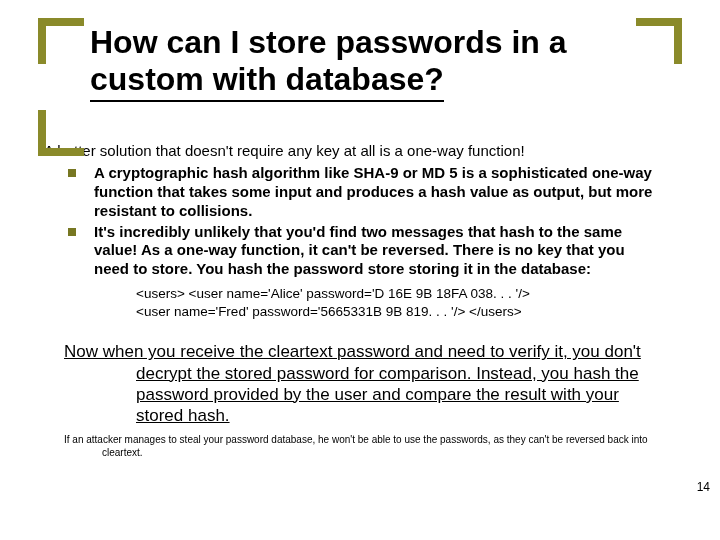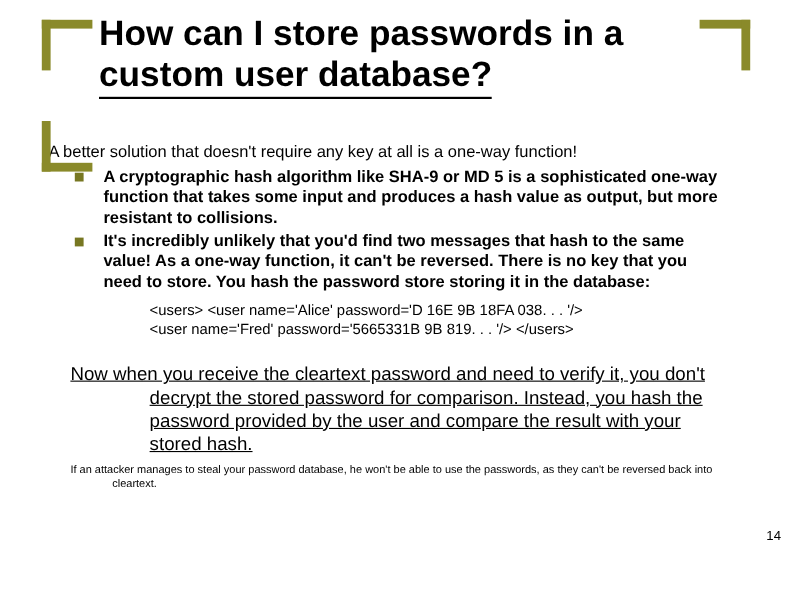--- a/index.html
+++ b/index.html
@@ -1,17 +1,17 @@
 <!DOCTYPE html>
 <html><head>
 <meta charset="utf-8">
 <style>
   * { margin: 0; padding: 0; box-sizing: border-box; }
   html, body { width: 720px; height: 540px; background: #fff; font-family: Arial, Helvetica, sans-serif; color: #000; }
-  .slide { position: relative; width: 720px; height: 508px; padding: 8px 64px 0 64px; }
+  .slide { position: relative; width: 720px; height: 508px; padding: 20px 64px 0 64px; }
   .corner { position: absolute; width: 46px; height: 46px; }
   .corner span { position: absolute; background: #8a8a2a; }
   .tl { top: 18px; left: 38px; }
   .tl .h { top: 0; left: 0; width: 46px; height: 8px; }
   .tl .v { top: 0; left: 0; width: 8px; height: 46px; }
   .tr { top: 18px; right: 38px; }
   .tr .h { top: 0; right: 0; width: 46px; height: 8px; }
   .tr .v { top: 0; right: 0; width: 8px; height: 46px; }
   .bl { top: 110px; left: 38px; }
   .bl .h { bottom: 0; left: 0; width: 46px; height: 8px; }
@@ -41,21 +41,21 @@
       <span class="h"></span>
       <span class="v"></span>
     </div>
   <div class="corner bl">
       <span class="h"></span>
       <span class="v"></span>
     </div>
 
   <h1 class="title">
     <span>How can I store passwords in a</span><br>
-    <span class="underline">custom user database?</span>
+    <span class="underline">custom with database?</span>
   </h1>
 
   <div class="body">
     <div class="intro">A better solution that doesn't require any key at all is a one-way function!</div>
 
     <ul class="bullets">
       <li>A cryptographic hash algorithm like SHA-9 or MD 5 is a sophisticated one-way function that takes some input and produces a hash value as output, but more resistant to collisions.</li>
       <li>It's incredibly unlikely that you'd find two messages that hash to the same value! As a one-way function, it can't be reversed. There is no key that you need to store. You hash the password store storing it in the database:</li>
     </ul>
 

